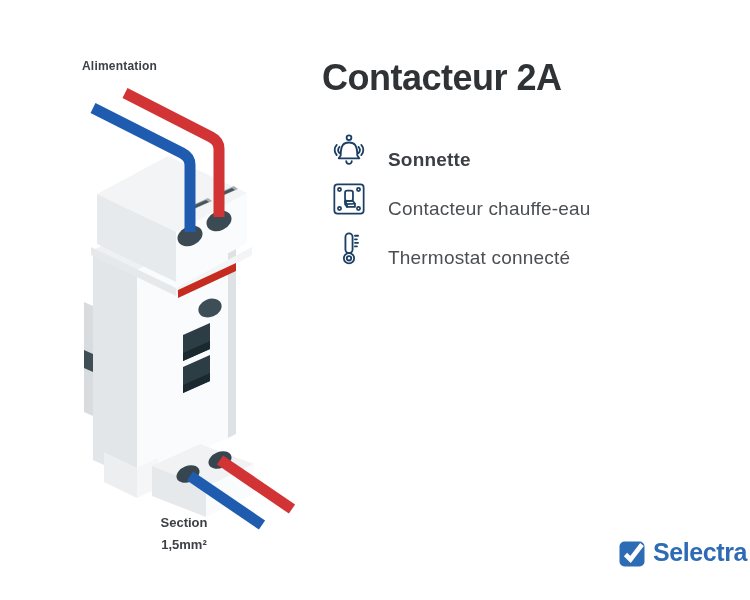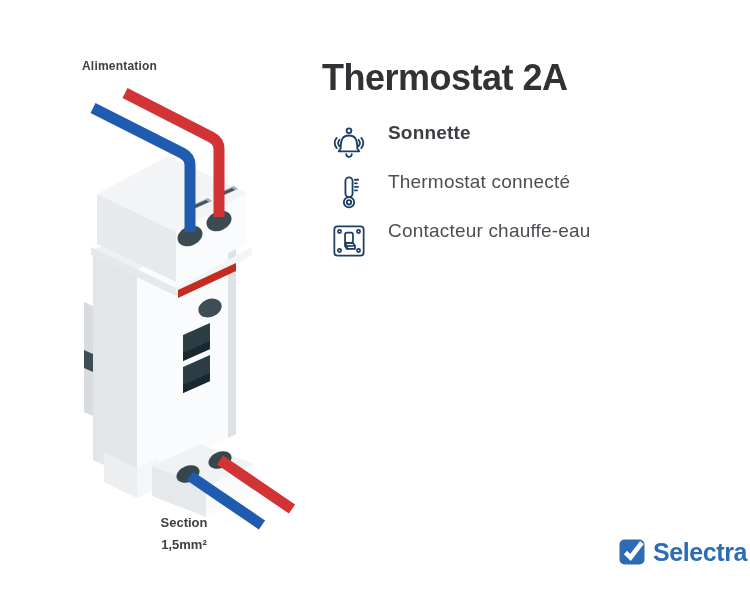--- a/index.html
+++ b/index.html
@@ -23,28 +23,28 @@
     font-size:13px;font-weight:700;color:#3d4145;line-height:22px;
   }
 
   
   .panel{position:absolute;left:322px;top:54px;width:400px;}
   .title{
     margin:0;font-size:36px;line-height:48px;font-weight:700;
     color:#303335;letter-spacing:-.5px;
   }
   .rows{position:absolute;left:8px;top:68px;width:380px;}
-  .row{display:flex;align-items:flex-start;height:49px;}
+  .row{display:flex;align-items:flex-end;height:49px;}
   .row .ic{width:38px;height:42px;flex:0 0 38px;display:flex;align-items:center;justify-content:center;}
   .row .txt{margin-left:20px;font-size:19px;letter-spacing:.2px;}
   .row .txt.bold{font-weight:700;color:#3b3f43;}
   .row .txt.reg{font-weight:400;color:#4b4f53;}
 
   
-  .brand{position:absolute;left:607px;top:538px;display:flex;align-items:flex-start;padding-left:12px;}
+  .brand{position:absolute;left:607px;top:538px;display:flex;align-items:flex-end;padding-left:12px;}
   .brand .word{
     margin-left:7px;font-size:25px;font-weight:700;color:#2d6cb5;letter-spacing:-.4px;
   }
 </style>
 </head>
 <body>
 
 <div class="canvas">
 
   <div class="illus">
@@ -113,21 +113,21 @@
 
     <div class="lbl-top">Alimentation</div>
 
     <div class="lbl-section">
       <span>Section</span><br>
       <span>1,5mm²</span>
     </div>
   </div>
 
   <div class="panel">
-    <h1 class="title">Thermostat 2A</h1>
+    <h1 class="title">Contacteur 2A</h1>
 
     <div class="rows">
 
       <div class="row">
         <span class="ic">
           <svg width="38" height="42" viewBox="0 0 48 48" fill="none" stroke="#1c3e63" stroke-width="2.3" stroke-linecap="round" stroke-linejoin="round">
             <circle cx="24" cy="8.5" r="3"></circle>
             <path d="M13.5,31 C13.5,17 17.5,14.5 24,14.5 C30.5,14.5 34.5,17 34.5,31 L37,34.5 L11,34.5 Z"></path>
             <path d="M20.5,38 a3.5,3.5 0 0 0 7,0"></path>
             <path d="M8.5,17.5 a9.5,9.5 0 0 0 0,13"></path>
@@ -135,44 +135,44 @@
             <path d="M39.5,17.5 a9.5,9.5 0 0 1 0,13"></path>
             <path d="M36,20 a6,6 0 0 1 0,8"></path>
           </svg>
         </span>
         <span class="txt bold">Sonnette</span>
       </div>
 
 
       <div class="row">
         <span class="ic">
-          <svg width="38" height="42" viewBox="0 0 48 48" fill="none" stroke="#1c3e63" stroke-width="2.3" stroke-linecap="round" stroke-linejoin="round">
-            <rect x="19.5" y="5.5" width="9" height="25" rx="4.5"></rect>
-            <circle cx="24" cy="37" r="6.5"></circle>
-            <circle cx="24" cy="37" r="2.8"></circle>
-            <path d="M31.5,8.5 h4 M31.5,13 h2.5 M31.5,17.5 h4 M31.5,22 h2.5"></path>
-          </svg>
-        </span>
-        <span class="txt reg">Thermostat connecté</span>
-      </div>
-
-      <div class="row">
-        <span class="ic">
           <svg width="38" height="42" viewBox="0 0 48 48" fill="none" stroke="#1c3e63" stroke-width="2.2" stroke-linecap="round" stroke-linejoin="round">
             <rect x="5.5" y="5.5" width="37" height="37" rx="4"></rect>
             <circle cx="12" cy="12" r="2"></circle>
               <circle cx="36" cy="12" r="2"></circle>
             <circle cx="12" cy="36" r="2"></circle>
               <circle cx="36" cy="36" r="2"></circle>
             <rect x="19" y="13.5" width="10" height="13" rx="2.5"></rect>
             <path d="M19,26.5 L29,26.5 L31.5,30 L31.5,34 L21.5,34 L19,30.5 Z"></path>
             <path d="M21.5,34 L21.5,30.5 L19,27 M21.5,30.5 L31.5,30"></path>
           </svg>
         </span>
         <span class="txt reg">Contacteur chauffe-eau</span>
+      </div>
+
+      <div class="row">
+        <span class="ic">
+          <svg width="38" height="42" viewBox="0 0 48 48" fill="none" stroke="#1c3e63" stroke-width="2.3" stroke-linecap="round" stroke-linejoin="round">
+            <rect x="19.5" y="5.5" width="9" height="25" rx="4.5"></rect>
+            <circle cx="24" cy="37" r="6.5"></circle>
+            <circle cx="24" cy="37" r="2.8"></circle>
+            <path d="M31.5,8.5 h4 M31.5,13 h2.5 M31.5,17.5 h4 M31.5,22 h2.5"></path>
+          </svg>
+        </span>
+        <span class="txt reg">Thermostat connecté</span>
       </div>
 
     </div>
   </div>
 
   <div class="brand">
     <svg width="27" height="27" viewBox="0 0 27 27">
       <rect x="0.5" y="1.5" width="25" height="25" rx="5" fill="#2d6cb5"></rect>
       <path d="M6.5,14.5 L11.5,19.5 L23,4.5" fill="none" stroke="#ffffff" stroke-width="4.6" stroke-linecap="butt" stroke-linejoin="miter"></path>
     </svg>

